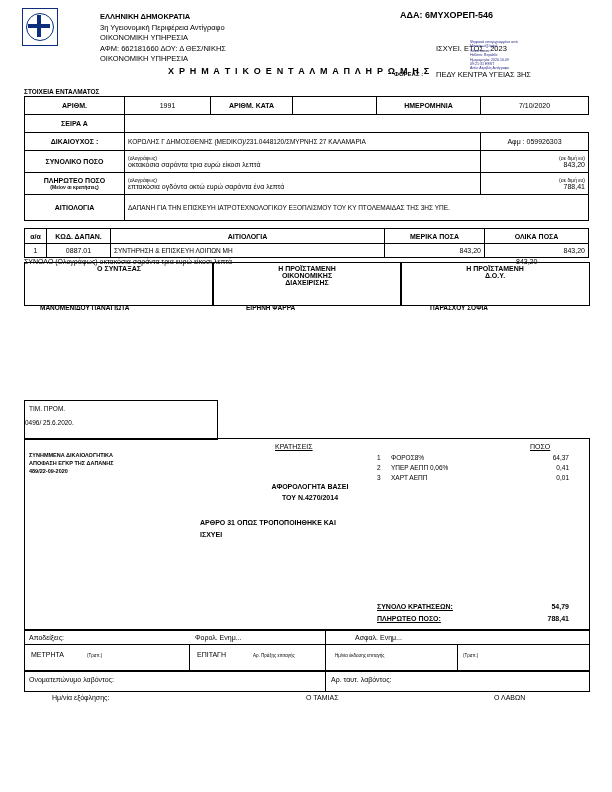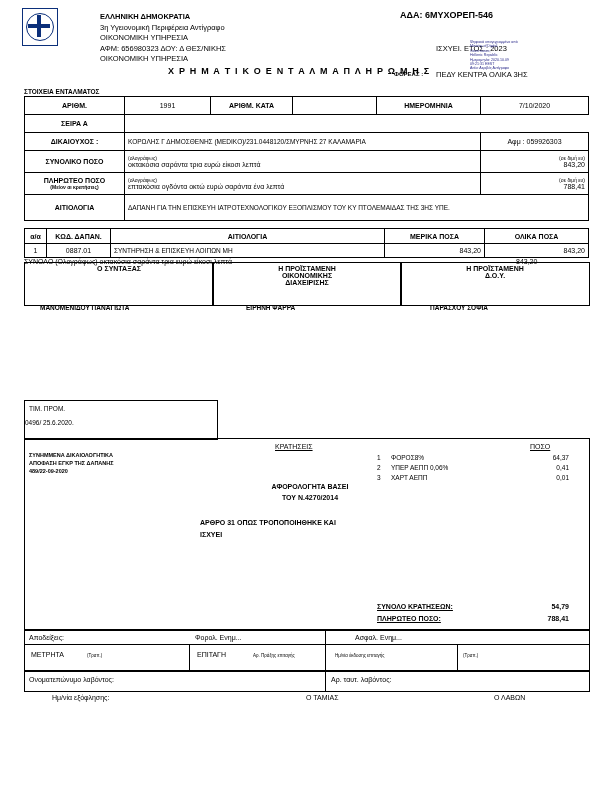--- a/index.html
+++ b/index.html
@@ -256,21 +256,21 @@
     <div class="outer"></div>
     <div class="inner"></div>
     <div class="cross-v"></div>
     <div class="cross-h"></div>
   </div>
 
   <div class="org">
     <div class="l1">ΕΛΛΗΝΙΚΗ ΔΗΜΟΚΡΑΤΙΑ</div>
     <div>3η Υγειονομική Περιφέρεια Αντίγραφο</div>
     <div>ΟΙΚΟΝΟΜΙΚΗ ΥΠΗΡΕΣΙΑ</div>
-    <div>ΑΦΜ: 656980323 ΔΟΥ: Δ ΘΕΣ/ΝΙΚΗΣ</div>
+    <div>ΑΦΜ: 662181660 ΔΟΥ: Δ ΘΕΣ/ΝΙΚΗΣ</div>
     <div>ΟΙΚΟΝΟΜΙΚΗ ΥΠΗΡΕΣΙΑ</div>
   </div>
 
   <div class="right-head">
     <div class="row">
       <span>ΙΣΧΥΕΙ. ΕΤΟΣ :</span>
       <span>2023</span>
     </div>
   </div>
 
@@ -279,21 +279,21 @@
     <div>Ministry of Digital</div>
     <div>Governance,</div>
     <div>Hellenic Republic</div>
     <div>Ημερομηνία: 2020.10.09</div>
     <div>09:21:31 EEST</div>
     <div>Αιτία: Ακριβές Αντίγραφο</div>
   </div>
 
   <div class="title-main">Χ Ρ Η Μ Α Τ Ι Κ Ο   Ε Ν Τ Α Λ Μ Α   Π Λ Η Ρ Ω Μ Η Σ</div>
   <div class="forea-label">ΦΟΡΕΑΣ :</div>
-  <div class="forea">ΠΕΔΥ ΚΕΝΤΡΑ ΟΛΙΚΑ 3ΗΣ</div>
+  <div class="forea">ΠΕΔΥ ΚΕΝΤΡΑ ΥΓΕΙΑΣ 3ΗΣ</div>
 
   <div class="stoixeia">ΣΤΟΙΧΕΙΑ ΕΝΤΑΛΜΑΤΟΣ</div>
 
   <table class="grid" id="main-table">
     <colgroup>
       <col style="width:100px">
         <col style="width:86px">
         <col style="width:82px">
       <col style="width:84px">
         <col style="width:104px">

